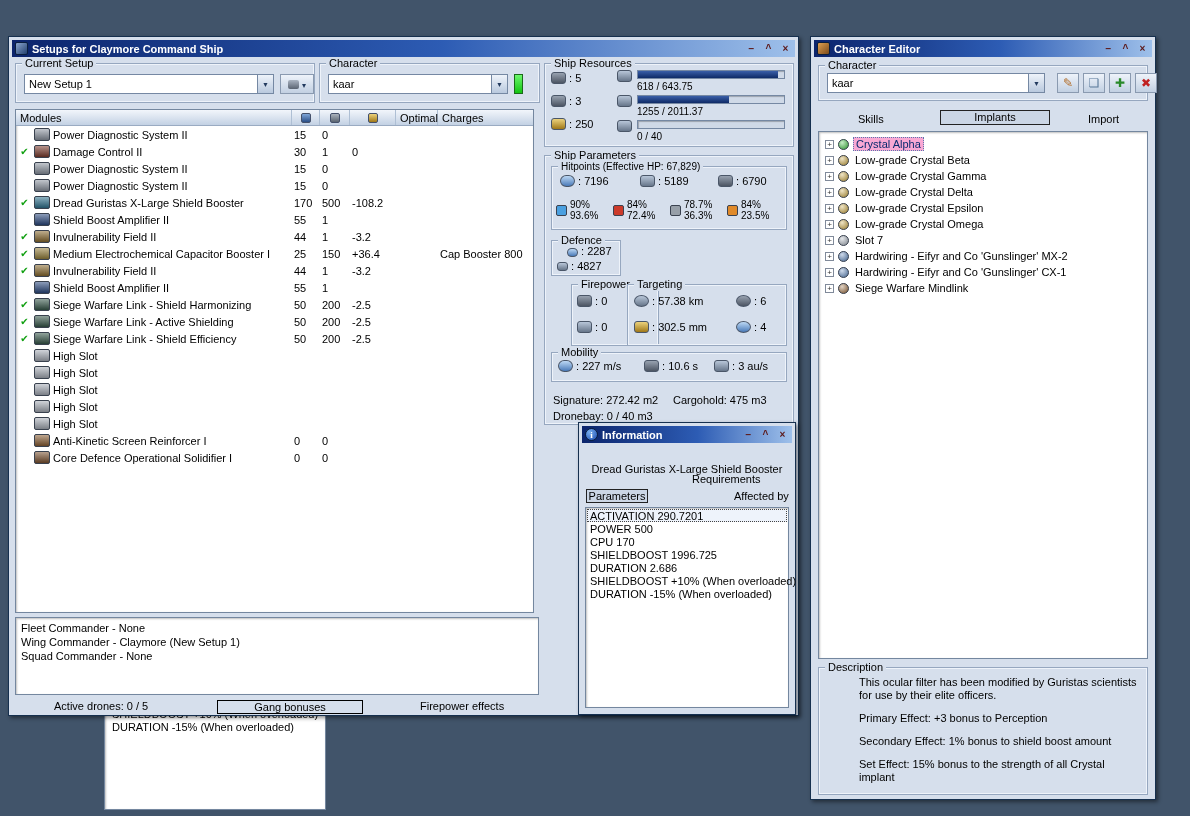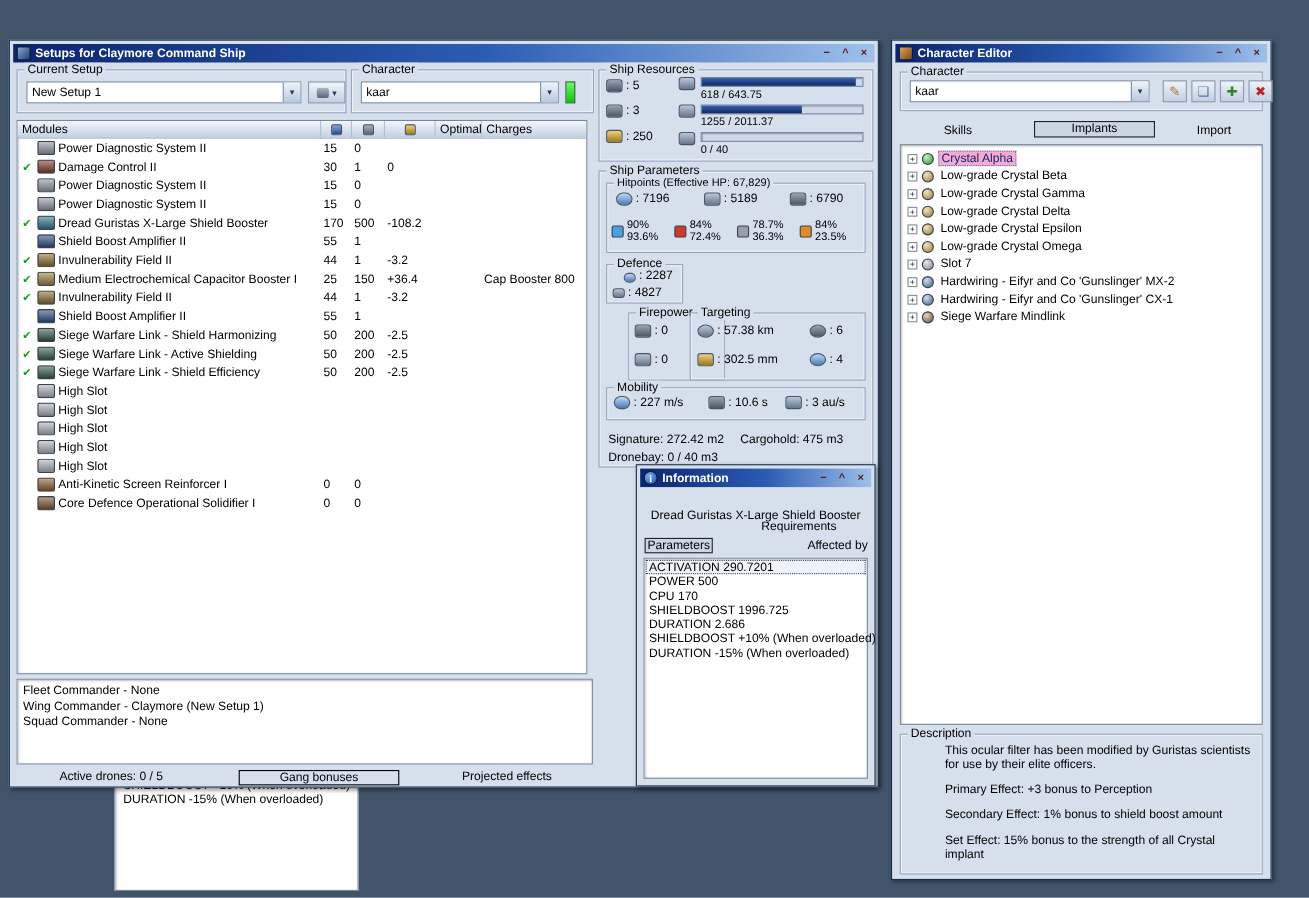--- a/index.html
+++ b/index.html
@@ -434,21 +434,21 @@
         <div style="line-height:14px;white-space:nowrap;">Fleet Commander - None</div>
 
         <div style="line-height:14px;white-space:nowrap;">Wing Commander - Claymore (New Setup 1)</div>
 
         <div style="line-height:14px;white-space:nowrap;">Squad Commander - None</div>
 
     </div>
 
     <span class="flatlabel" style="left:42px;top:643px;">Active drones: 0 / 5</span>
     <div class="pushbtn" style="left:205px;top:643px;width:146px;height:14px;">Gang bonuses</div>
-    <span class="flatlabel" style="left:408px;top:643px;">Projected effects</span>
+    <span class="flatlabel" style="left:408px;top:643px;">Firepower effects</span>
 
     <div class="group" style="left:532px;top:6px;width:250px;height:84px;text-decoration:underline;">
       <span class="glabel">Ship Resources</span>
       <span class="stat" style="left:6px;top:8px;">
         <span class="sicon dark"></span>
         <span class="sval">5</span>
         </span>
       <span class="stat" style="left:6px;top:31px;">
         <span class="sicon dark"></span>
         <span class="sval">3</span>

